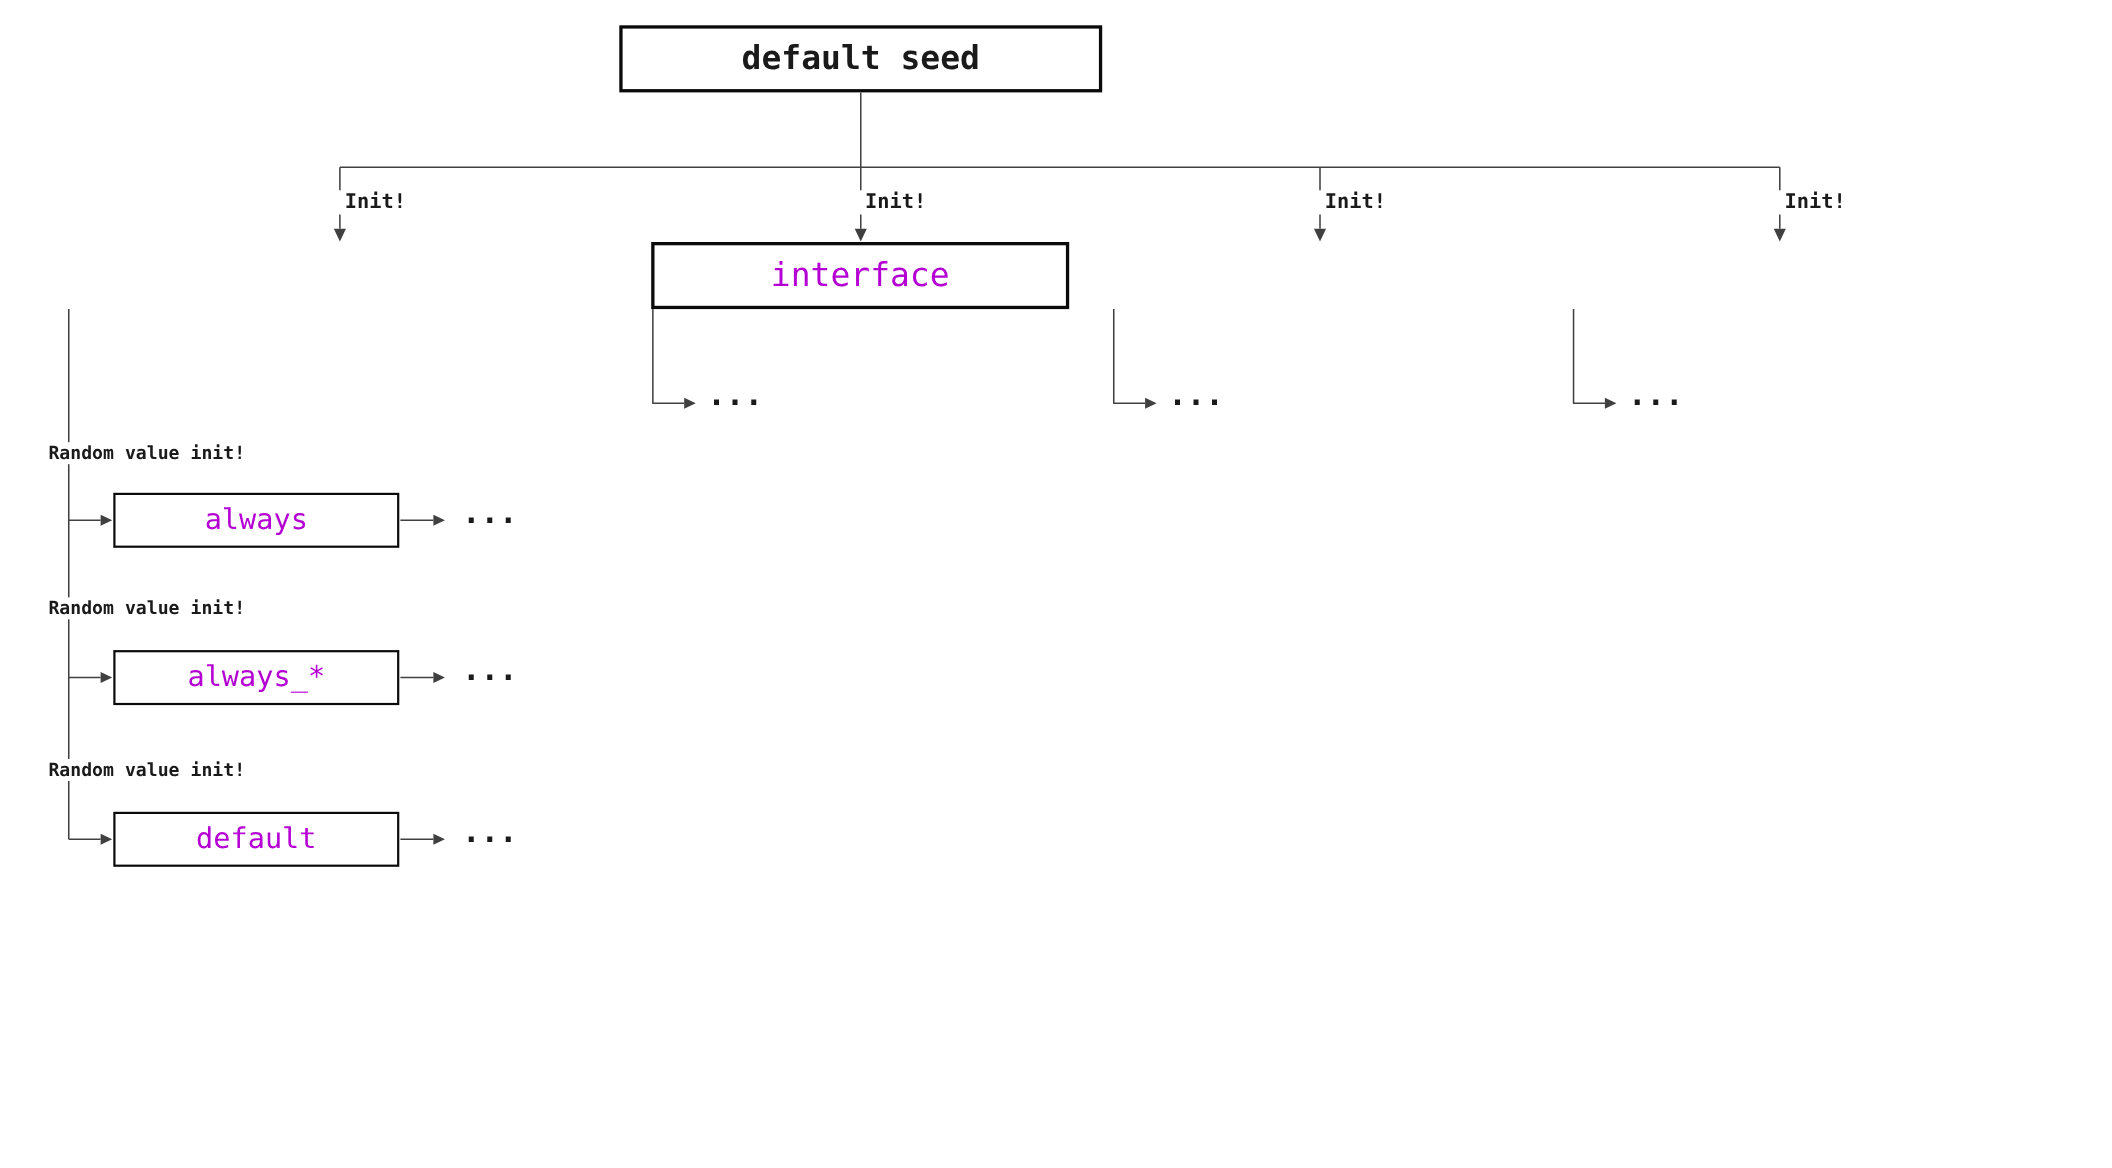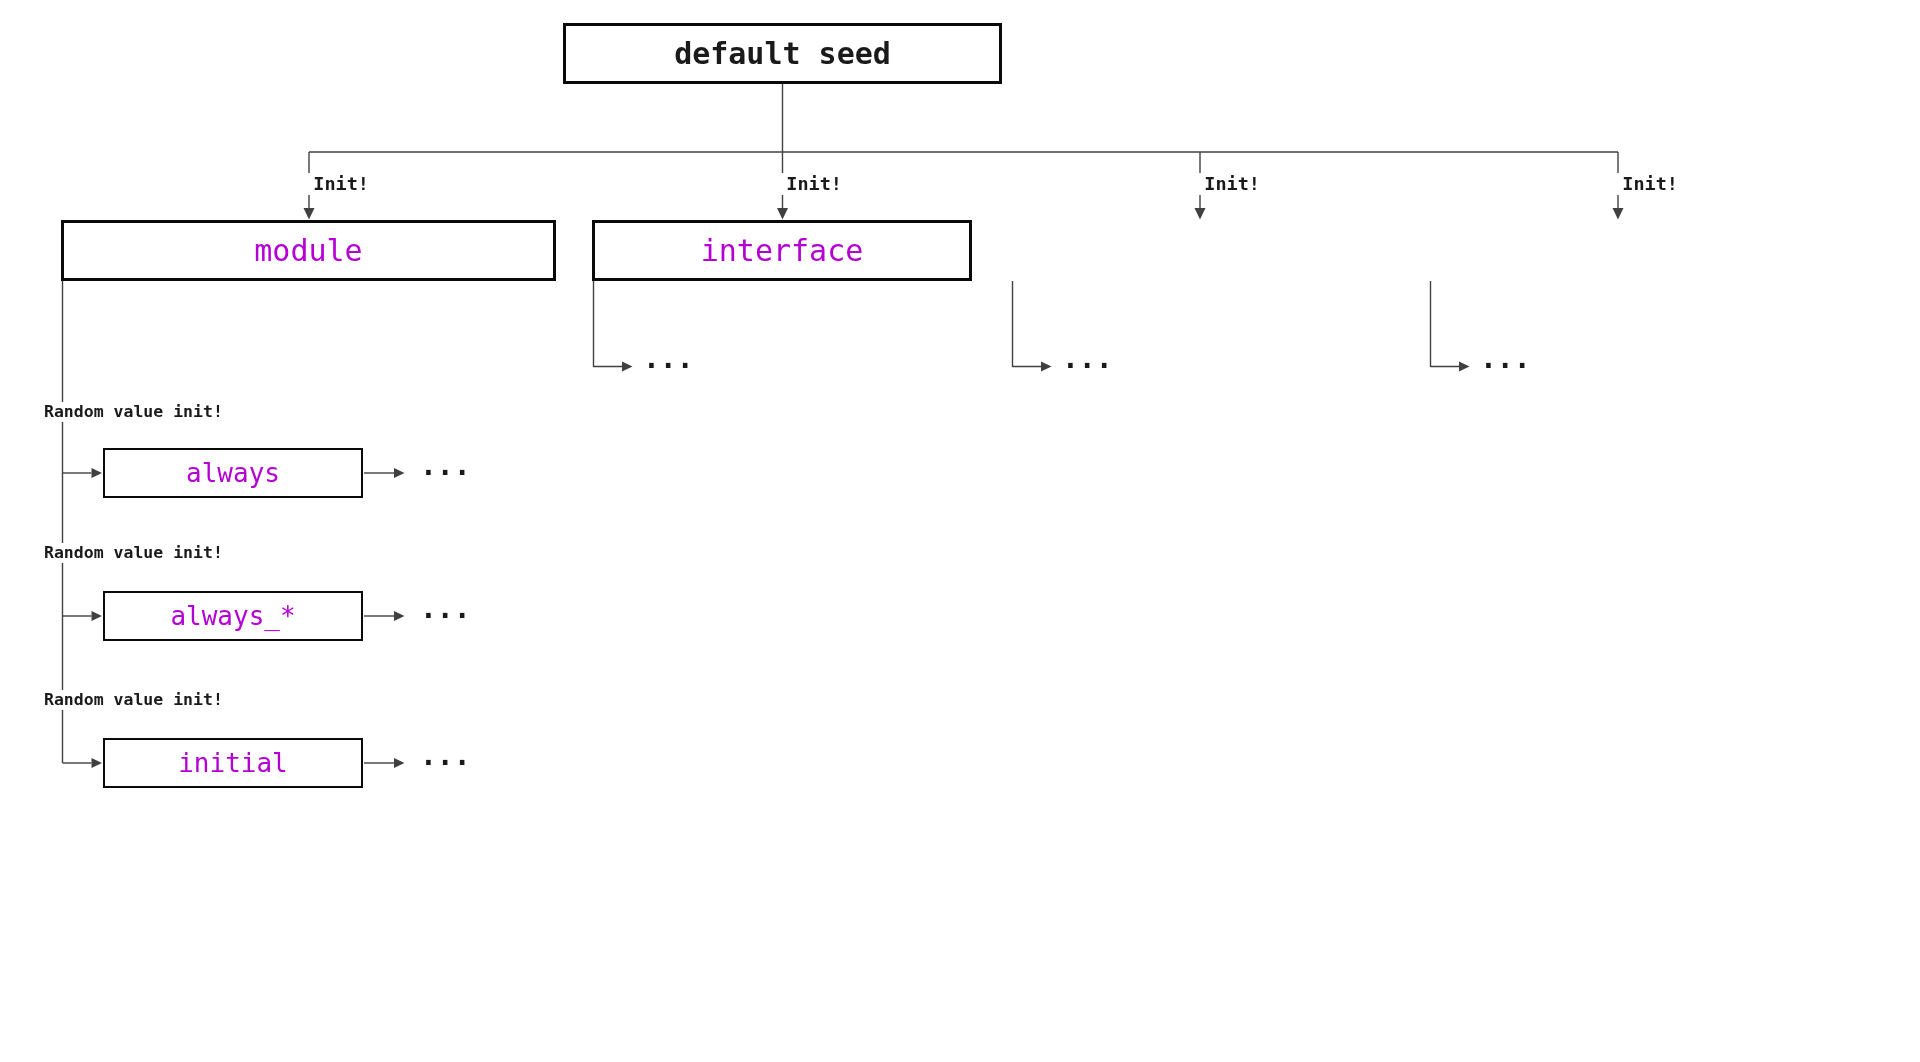--- a/index.html
+++ b/index.html
@@ -139,42 +139,39 @@
 
   <div class="node root-node" style="left:563px; top:23px; width:439px; height:61px;text-align:center;">
     <span class="nlabel">default seed</span>
   </div>
 
   <div class="edge-label init-label" style="left:249px; top:173px;">Init!</div>
   <div class="edge-label init-label" style="left:722px; top:173px;">Init!</div>
   <div class="edge-label init-label" style="left:1140px; top:173px;">Init!</div>
   <div class="edge-label init-label" style="left:1558px; top:173px;">Init!</div>
 
-  <div class="node" style="left:61px; top:220px; width:495px; height:61px;">
-    <span class="nlabel">module</span>
-  </div>
   <div class="node" style="left:592px; top:220px; width:380px; height:61px;">
     <span class="nlabel">interface</span>
   </div>
 
   <span class="ellipsis" style="left:643px; top:345px;">...</span>
   <span class="ellipsis" style="left:1062px; top:345px;">...</span>
   <span class="ellipsis" style="left:1480px; top:345px;">...</span>
 
   <div class="edge-label random-label" style="left:40px; top:402px;">Random value init!</div>
   <div class="edge-label random-label" style="left:40px; top:543px;">Random value init!</div>
   <div class="edge-label random-label" style="left:40px; top:690px;">Random value init!</div>
 
   <div class="node child-node" style="left:103px; top:448px; width:260px; height:50px;">
     <span class="nlabel">always</span>
   </div>
   <div class="node child-node" style="left:103px; top:591px; width:260px; height:50px;">
     <span class="nlabel">always_*</span>
   </div>
   <div class="node child-node" style="left:103px; top:738px; width:260px; height:50px;">
-    <span class="nlabel">initial</span>
+    <span class="nlabel">default</span>
   </div>
 
   <span class="ellipsis" style="left:420px; top:452px;">...</span>
   <span class="ellipsis" style="left:420px; top:595px;">...</span>
   <span class="ellipsis" style="left:420px; top:742px;">...</span>
 
 </div>
 
 </body></html>

